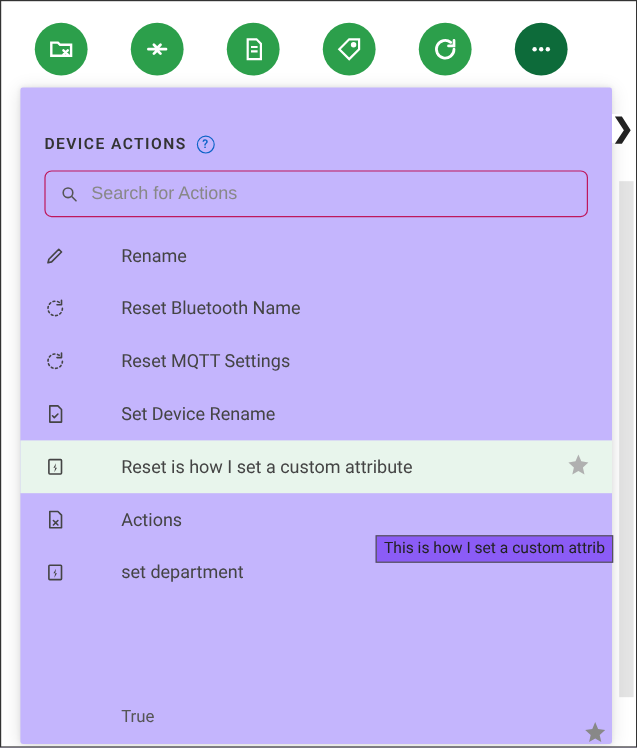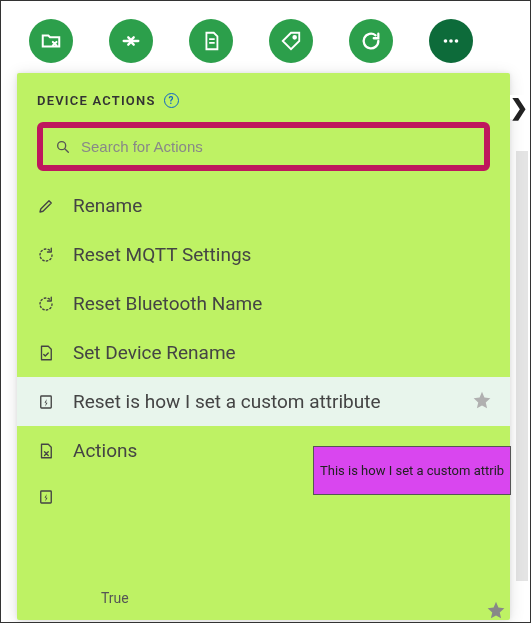--- a/index.html
+++ b/index.html
@@ -30,24 +30,24 @@
       flex-shrink: 0;
     }
     .t-btn.dark { background: #0d6b3a; }
     .t-btn svg { width: 22px; height: 22px; }
     .panel {
       position: absolute;
       top: 72px;
       left: 16px;
       right: 20px;
       bottom: 2px;
-      background: #bef264;
+      background: #c4b5fd;
       box-shadow: 0 2px 16px rgba(0,0,0,0.12), 0 0 4px rgba(0,0,0,0.08);
       border-radius: 2px;
-      padding-top: 20px;
+      padding-top: 40px;
     }
     .panel-header {
       display: flex;
       align-items: center;
       gap: 8px;
       padding: 0 20px 14px 20px;
     }
     .panel-title {
       font-size: 13px;
       letter-spacing: 1.2px;
@@ -56,21 +56,21 @@
     }
     .help-icon {
       width: 15px; height: 15px;
       border: 1.5px solid #0f64c8;
       border-radius: 50%;
       display:flex; align-items:center; justify-content:center;
       font-size: 10px; color:#0f64c8; font-weight:600;
     }
     .search-wrap {
       margin: 0 20px 10px 20px;
-      border: 6px solid #be185d;
+      border: 1px solid #be185d;
       border-radius: 6px;
       display: flex;
       align-items: center;
       padding: 10px 12px;
       gap: 10px;
     }
     .search-wrap svg { width: 16px; height: 16px; flex-shrink:0; }
     .search-input {
       border: none;
       outline: none;
@@ -88,22 +88,23 @@
       padding: 13px 20px;
       cursor: pointer;
       position: relative;
     }
     .action-item.selected {
       background: #e8f5ec;
     }
     .action-item .ic { width: 18px; height:18px; flex-shrink:0; display:flex; align-items:center; justify-content:center;}
     .action-item .ic svg { width: 18px; height: 18px; }
     .action-label {
-      font-size: 19px;
+      font-size: 15px;
       color: #444;
+      margin-left: 28px;
     }
     .star {
       position: absolute;
       right: 18px;
       color: #b0b0b0;
     }
     .star svg { width: 20px; height: 20px; }
     .chevron {
       position: absolute;
       top: 94px;
@@ -114,24 +115,24 @@
       cursor: pointer;
       z-index: 3;
       background:#fff;
       width:18px; height:24px;
       display:flex; align-items:center; justify-content:center;
     }
     .tooltip {
       position: absolute;
       top: 445px;
       left: 312px;
-      background: #d946ef;
+      background: #8b5cf6;
       border: 1px solid #555;
       font-size: 13px;
-      padding: 16px 6px;
+      padding: 3px 6px;
       white-space: nowrap;
       color: #222;
       z-index: 5;
     }
     .gray-strip {
       position: absolute;
       right: 2px;
       top: 150px;
       width: 12px;
       height: 430px;
@@ -222,31 +223,31 @@
     <span class="action-label">Rename</span>
 
   </div>
       <div class="action-item">
     <span class="ic">
           <svg viewBox="0 0 24 24" fill="none" stroke="#444" stroke-width="1.8" stroke-linecap="round" stroke-linejoin="round">
             <path d="M20 12a8 8 0 1 1-2.3-5.6" stroke-dasharray="2 3"></path>
             <path d="M19 3v5h-5"></path>
           </svg>
         </span>
-    <span class="action-label">Reset MQTT Settings</span>
+    <span class="action-label">Reset Bluetooth Name</span>
 
   </div>
       <div class="action-item">
     <span class="ic">
           <svg viewBox="0 0 24 24" fill="none" stroke="#444" stroke-width="1.8" stroke-linecap="round" stroke-linejoin="round">
             <path d="M20 12a8 8 0 1 1-2.3-5.6" stroke-dasharray="2 3"></path>
             <path d="M19 3v5h-5"></path>
           </svg>
         </span>
-    <span class="action-label">Reset Bluetooth Name</span>
+    <span class="action-label">Reset MQTT Settings</span>
 
   </div>
       <div class="action-item">
     <span class="ic">
           <svg viewBox="0 0 24 24" fill="none" stroke="#444" stroke-width="1.8" stroke-linecap="round" stroke-linejoin="round">
             <path d="M6 3h9l4 4v14H6z"></path>
             <path d="M9 14l2 2 4-4"></path>
           </svg>
         </span>
     <span class="action-label">Set Device Rename</span>
@@ -274,20 +275,21 @@
     <span class="action-label">Actions</span>
 
   </div>
       <div class="action-item">
     <span class="ic">
           <svg viewBox="0 0 24 24" fill="none" stroke="#444" stroke-width="1.8" stroke-linecap="round" stroke-linejoin="round">
             <rect x="5" y="4" width="14" height="16" rx="1"></rect>
             <path d="M13 8l-3 5h4l-3 5" fill="#444" stroke="none"></path>
           </svg>
         </span>
+    <span class="action-label">set department</span>
 
   </div>
     </div>
 </div>
 
 <div class="tooltip">This is how I set a custom attrib</div>
 
 <span class="bottom-true">True</span>
 <span class="bottom-star">
   <svg viewBox="0 0 24 24" fill="#888">

